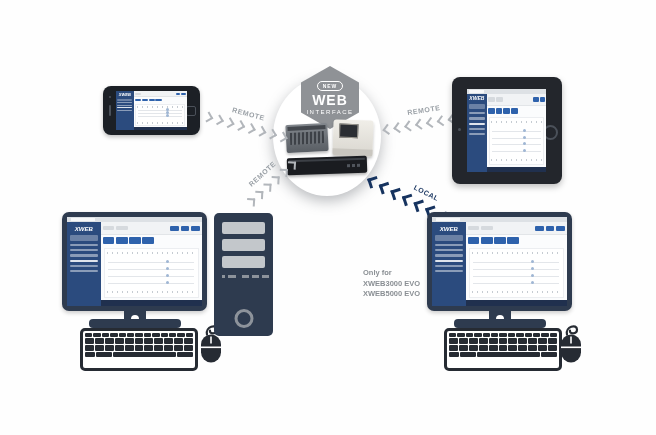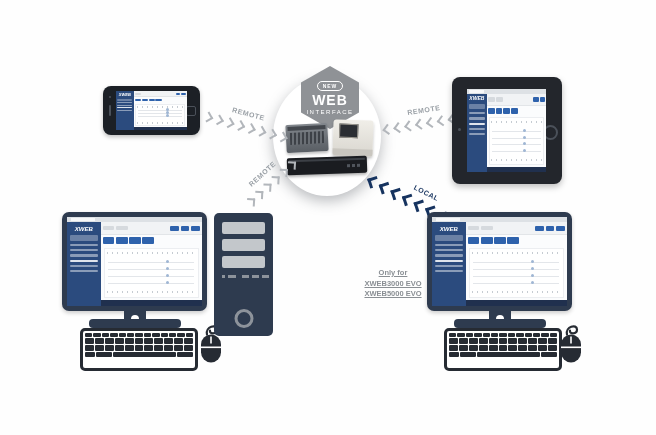--- a/index.html
+++ b/index.html
@@ -106,22 +106,22 @@
   
   .keyboard{position:absolute;width:108px;height:33px;border:3px solid #262b33;border-radius:5px;background:#fff;
     padding:2px;display:flex;flex-direction:column;gap:1px;box-sizing:content-box;}
   .krow{display:flex;gap:1px;}
   .krow i{background:#262b33;border-radius:1px;flex:1;}
   .krow.k1 i{height:4px;} .krow.k2 i,.krow.k3 i{height:6px;}
   .krow.k4{height:5px;}
   .krow.k4 .ksm{flex:0 0 10px;height:5px;} .krow.k4 .kmd{flex:0 0 16px;height:5px;} .krow.k4 .ksp{flex:1;height:5px;}
 
   
-  .note{position:absolute;left:363px;top:268px;width:60px;text-align:center;
-    font-size:7.5px;line-height:1.4;font-weight:700;color:#8a8f94;text-decoration:underline;}
+  .note{position:absolute;left:363px;top:268px;width:60px;text-align:left;
+    font-size:7.5px;line-height:1.4;font-weight:700;color:#8a8f94;}
 
   .mouse{position:absolute;width:30px;height:43px;}
 </style>
 </head>
 <body>
 
 <div id="canvas">
 
   <div class="hub-circle"></div>
   <div class="badge">

